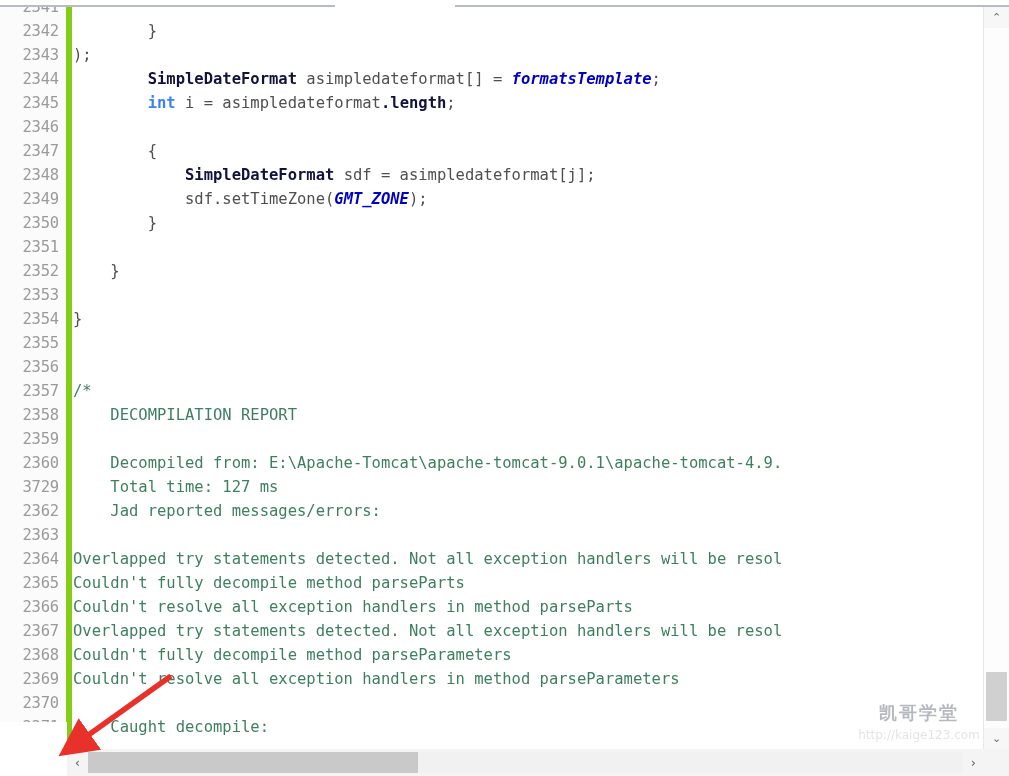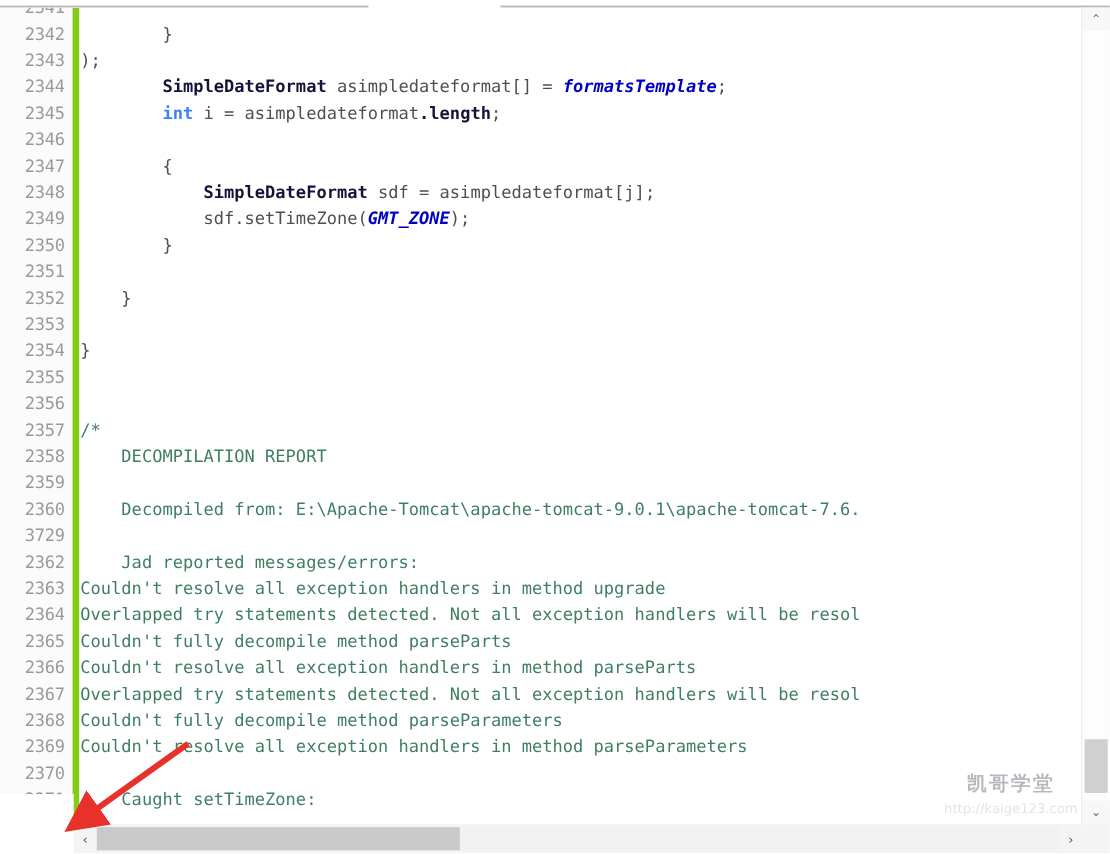--- a/index.html
+++ b/index.html
@@ -256,30 +256,30 @@
         <div class="cl" style="top: 204px;"><span class="plain">        }</span></div>
         <div class="cl" style="top: 228px;"></div>
         <div class="cl" style="top: 252px;"><span class="plain">    }</span></div>
         <div class="cl" style="top: 276px;"></div>
         <div class="cl" style="top: 300px;"><span class="plain">}</span></div>
         <div class="cl" style="top: 324px;"></div>
         <div class="cl" style="top: 348px;"></div>
         <div class="cl" style="top: 372px;"><span class="cmt">/*</span></div>
         <div class="cl" style="top: 396px;"><span class="cmt">    DECOMPILATION REPORT</span></div>
         <div class="cl" style="top: 420px;"></div>
-        <div class="cl" style="top: 444px;"><span class="cmt">    Decompiled from: E:\Apache-Tomcat\apache-tomcat-9.0.1\apache-tomcat-7.6.</span></div>
+        <div class="cl" style="top: 444px;"><span class="cmt">    Decompiled from: E:\Apache-Tomcat\apache-tomcat-9.0.1\apache-tomcat-4.9.</span></div>
+        <div class="cl" style="top: 468px;"><span class="cmt">    Total time: 127 ms</span></div>
         <div class="cl" style="top: 492px;"><span class="cmt">    Jad reported messages/errors:</span></div>
-        <div class="cl" style="top: 516px;"><span class="cmt">Couldn't resolve all exception handlers in method upgrade</span></div>
         <div class="cl" style="top: 540px;"><span class="cmt">Overlapped try statements detected. Not all exception handlers will be resol</span></div>
         <div class="cl" style="top: 564px;"><span class="cmt">Couldn't fully decompile method parseParts</span></div>
         <div class="cl" style="top: 588px;"><span class="cmt">Couldn't resolve all exception handlers in method parseParts</span></div>
         <div class="cl" style="top: 612px;"><span class="cmt">Overlapped try statements detected. Not all exception handlers will be resol</span></div>
         <div class="cl" style="top: 636px;"><span class="cmt">Couldn't fully decompile method parseParameters</span></div>
         <div class="cl" style="top: 660px;"><span class="cmt">Couldn't resolve all exception handlers in method parseParameters</span></div>
-        <div class="cl" style="top: 708px;"><span class="cmt">    Caught setTimeZone:</span></div>
+        <div class="cl" style="top: 708px;"><span class="cmt">    Caught decompile:</span></div>
         <div class="cl" style="top: 732px;"><span class="cmt">*/</span></div>
       </div>
     <div class="gutter-foot"></div>
   </div>
 
   <div class="vscroll">
     <div class="btn-up">⌃</div>
     <div class="track">
       <div class="thumb" id="vthumb" style="top: 92%; height: 7%;"></div>
     </div>

